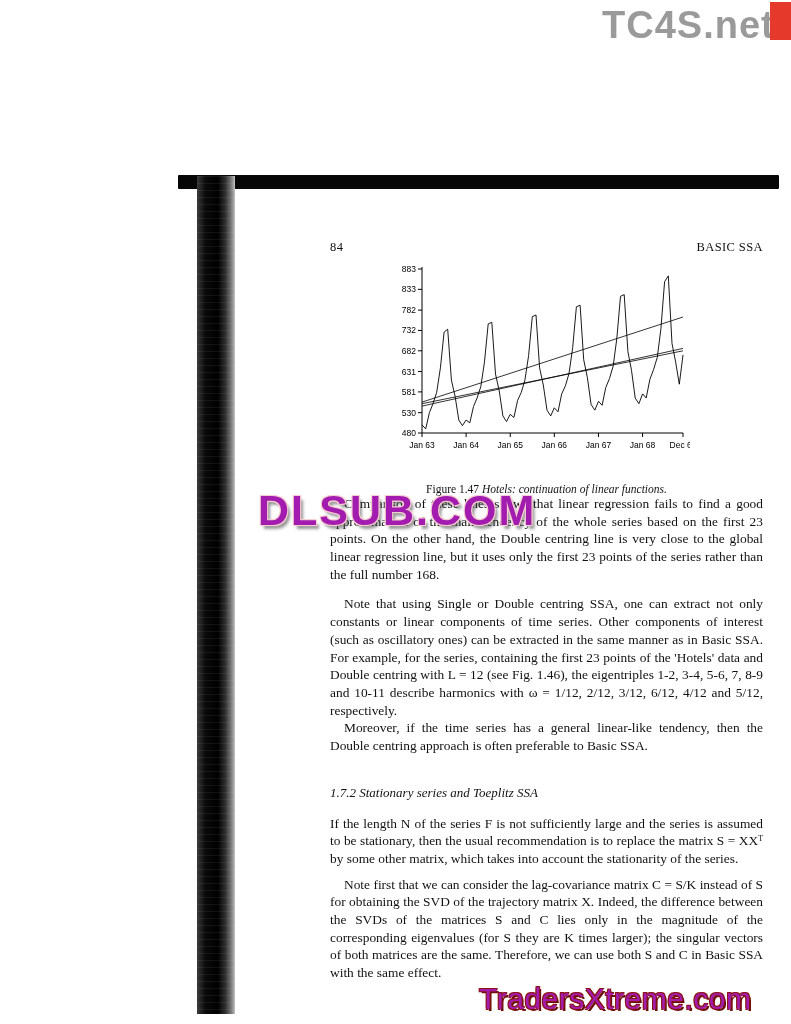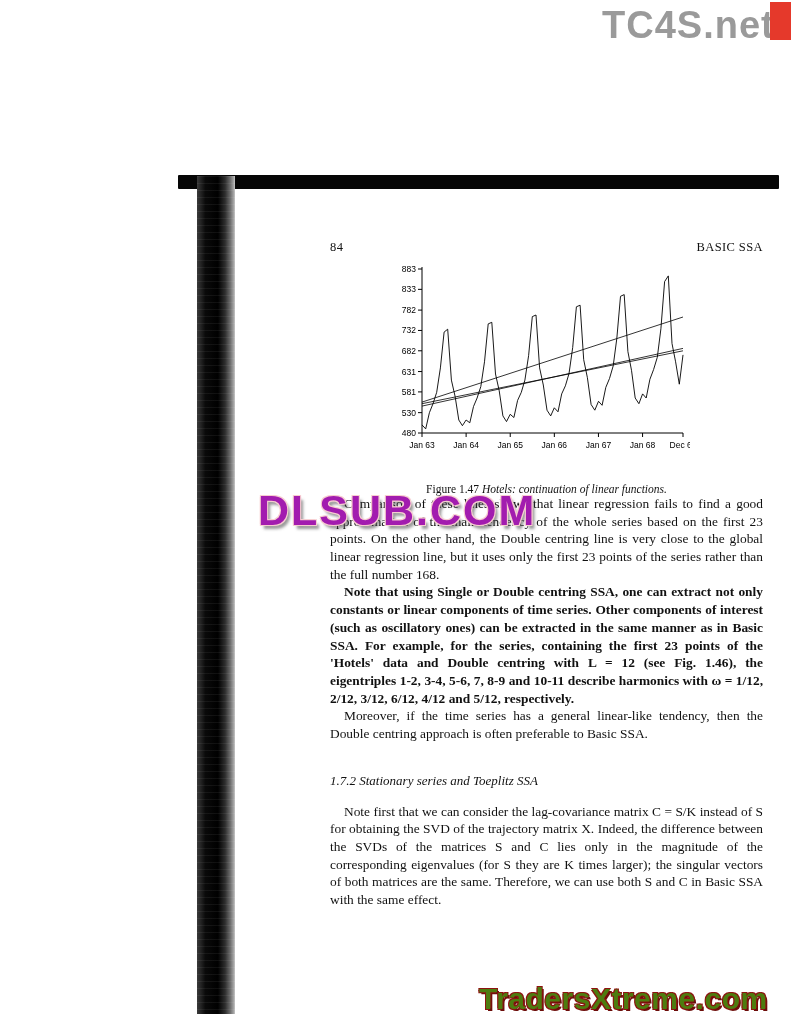--- a/index.html
+++ b/index.html
@@ -32,38 +32,38 @@
   .wm-overlay{
     position:absolute;left:258px;top:486px;
     font-family:"Liberation Sans","DejaVu Sans",sans-serif;font-weight:bold;
     font-size:43px;color:#a21caf;letter-spacing:2px;white-space:nowrap;
     text-shadow:
       -1px -1px 0 #f7cdd0, 1px -1px 0 #f7cdd0, -1px 1px 0 #f7cdd0, 1px 1px 0 #f7cdd0,
       3px 4px 3px rgba(70,70,70,0.55);
   }
   .wm-bottom{
     position:absolute;left:479px;top:982px;
-    font-family:"Liberation Sans","DejaVu Sans",sans-serif;font-weight:bold;
-    font-size:30px;color:#4d7c0f;letter-spacing:0.5px;white-space:nowrap;
+    font-family:"Liberation Sans","DejaVu Sans",sans-serif;font-weight:normal;
+    font-size:30px;color:#a21caf;letter-spacing:0.5px;white-space:nowrap;
     text-shadow:-1px -1px 0 #8d1310,1px -1px 0 #8d1310,-1px 1px 0 #8d1310,2px 2px 0 #6d0d0a;
   }
   
   .content{position:absolute;left:330px;top:240px;width:433px;}
   .page-head{
     display:flex;justify-content:space-between;align-items:flex-start;
     font-size:12.5px;letter-spacing:0.4px;
   }
   .chart-wrap{margin:8px 0 0 50px;width:312px;}
   .chart-wrap svg{display:block;}
   .caption{text-align:center;font-size:11.5px;margin-top:20px;}
   .cap-txt{font-style:italic;}
   p{font-size:13.4px;line-height:1.32;text-align:justify;margin:0;}
   .indent{text-indent:14px;}
   .p1{}
-  .gap{font-weight:bold;}
+  .gap{margin-top:12px;}
   .sec{
     font-size:13px;font-weight:normal;font-style:italic;
     margin:30px 0 14px 0;
   }
   .p5{margin-top:8px;}
 </style>
 </head>
 <body>
 
 <div class="page">
@@ -128,19 +128,20 @@
       <span class="cap-lbl">Figure 1.47</span>
       <span class="cap-txt">Hotels: continuation of linear functions.</span>
     </div>
 
     <p class="p1 indent">Comparison of these lines shows that linear regression fails to find a good approximation of the main tendency of the whole series based on the first 23 points. On the other hand, the Double centring line is very close to the global linear regression line, but it uses only the first 23 points of the series rather than the full number 168.</p>
     <p class="gap indent">Note that using Single or Double centring SSA, one can extract not only constants or linear components of time series. Other components of interest (such as oscillatory ones) can be extracted in the same manner as in Basic SSA. For example, for the series, containing the first 23 points of the 'Hotels' data and Double centring with L = 12 (see Fig. 1.46), the eigentriples 1-2, 3-4, 5-6, 7, 8-9 and 10-11 describe harmonics with ω = 1/12, 2/12, 3/12, 6/12, 4/12 and 5/12, respectively.</p>
     <p class="indent">Moreover, if the time series has a general linear-like tendency, then the Double centring approach is often preferable to Basic SSA.</p>
 
     <h3 class="sec">1.7.2  Stationary series and Toeplitz SSA</h3>
 
+    <p>If the length N of the series F is not sufficiently large and the series is assumed to be stationary, then the usual recommendation is to replace the matrix S = XXᵀ by some other matrix, which takes into account the stationarity of the series.</p>
     <p class="p5 indent">Note first that we can consider the lag-covariance matrix C = S/K instead of S for obtaining the SVD of the trajectory matrix X. Indeed, the difference between the SVDs of the matrices S and C lies only in the magnitude of the corresponding eigenvalues (for S they are K times larger); the singular vectors of both matrices are the same. Therefore, we can use both S and C in Basic SSA with the same effect.</p>
   </div>
 
   <div class="wm-bottom">TradersXtreme.com</div>
   <div class="wm-overlay">DLSUB.COM</div>
 
 </div>
 
 </body></html>

